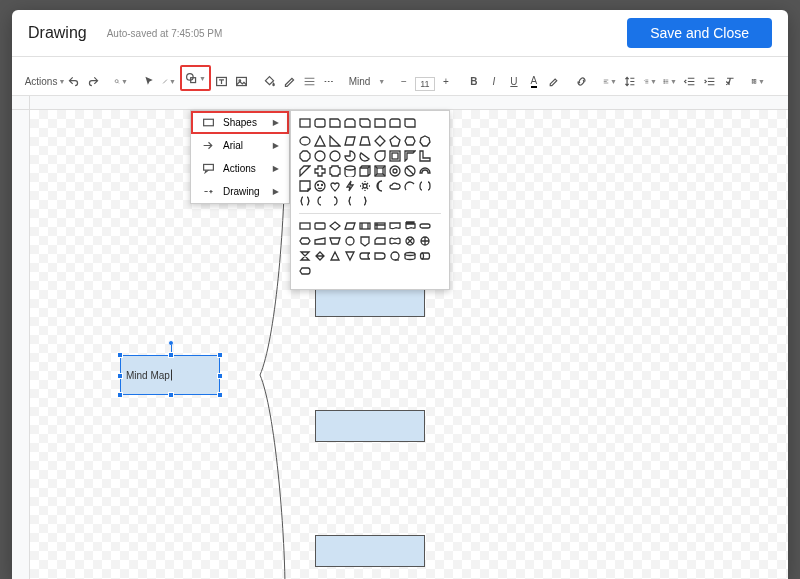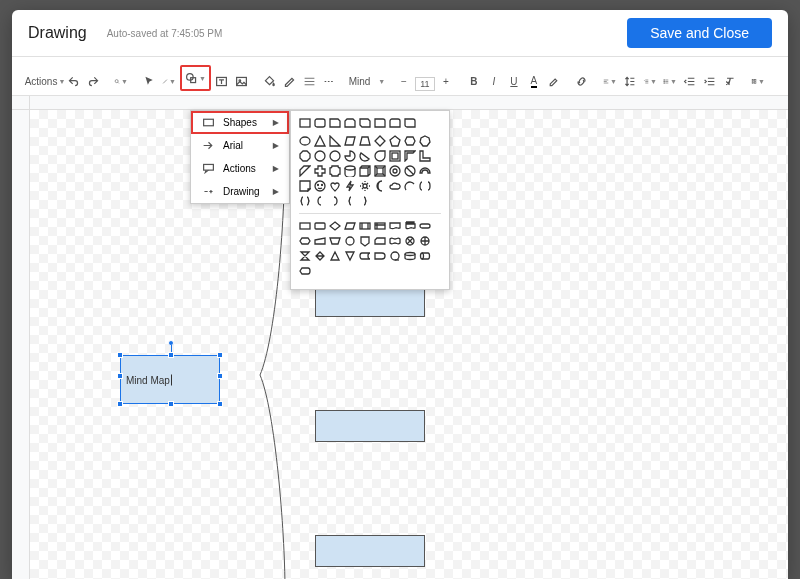--- a/index.html
+++ b/index.html
@@ -224,21 +224,21 @@
   <div class="canvas-area">
     <div class="ruler-corner"></div>
     <div class="ruler-h"></div>
     <div class="ruler-v"></div>
     <div class="canvas">
 
       <svg class="curve" style="left:0;top:0" width="760" height="500">
         <path d="M255 35 C255 120 245 230 230 265 C245 300 255 420 255 480"></path>
       </svg>
 
-      <div class="shape-rect selected" style="left:90px;top:245px;width:100px;height:49px">
+      <div class="shape-rect selected" style="left:90px;top:245px;width:100px;height:40px">
         <span class="rect-text cursor">Mind Map</span>
         <div class="sel-rot" style="left:47px;top:-16px"></div>
         <div style="position:absolute;left:50px;top:-11px;width:1px;height:10px;background:#1a73e8"></div>
         <div class="sel-handle" style="left:-4px;top:-4px"></div>
         <div class="sel-handle" style="left:47px;top:-4px"></div>
         <div class="sel-handle" style="right:-4px;top:-4px"></div>
         <div class="sel-handle" style="left:-4px;top:17px"></div>
         <div class="sel-handle" style="right:-4px;top:17px"></div>
         <div class="sel-handle" style="left:-4px;bottom:-4px"></div>
         <div class="sel-handle" style="left:47px;bottom:-4px"></div>

